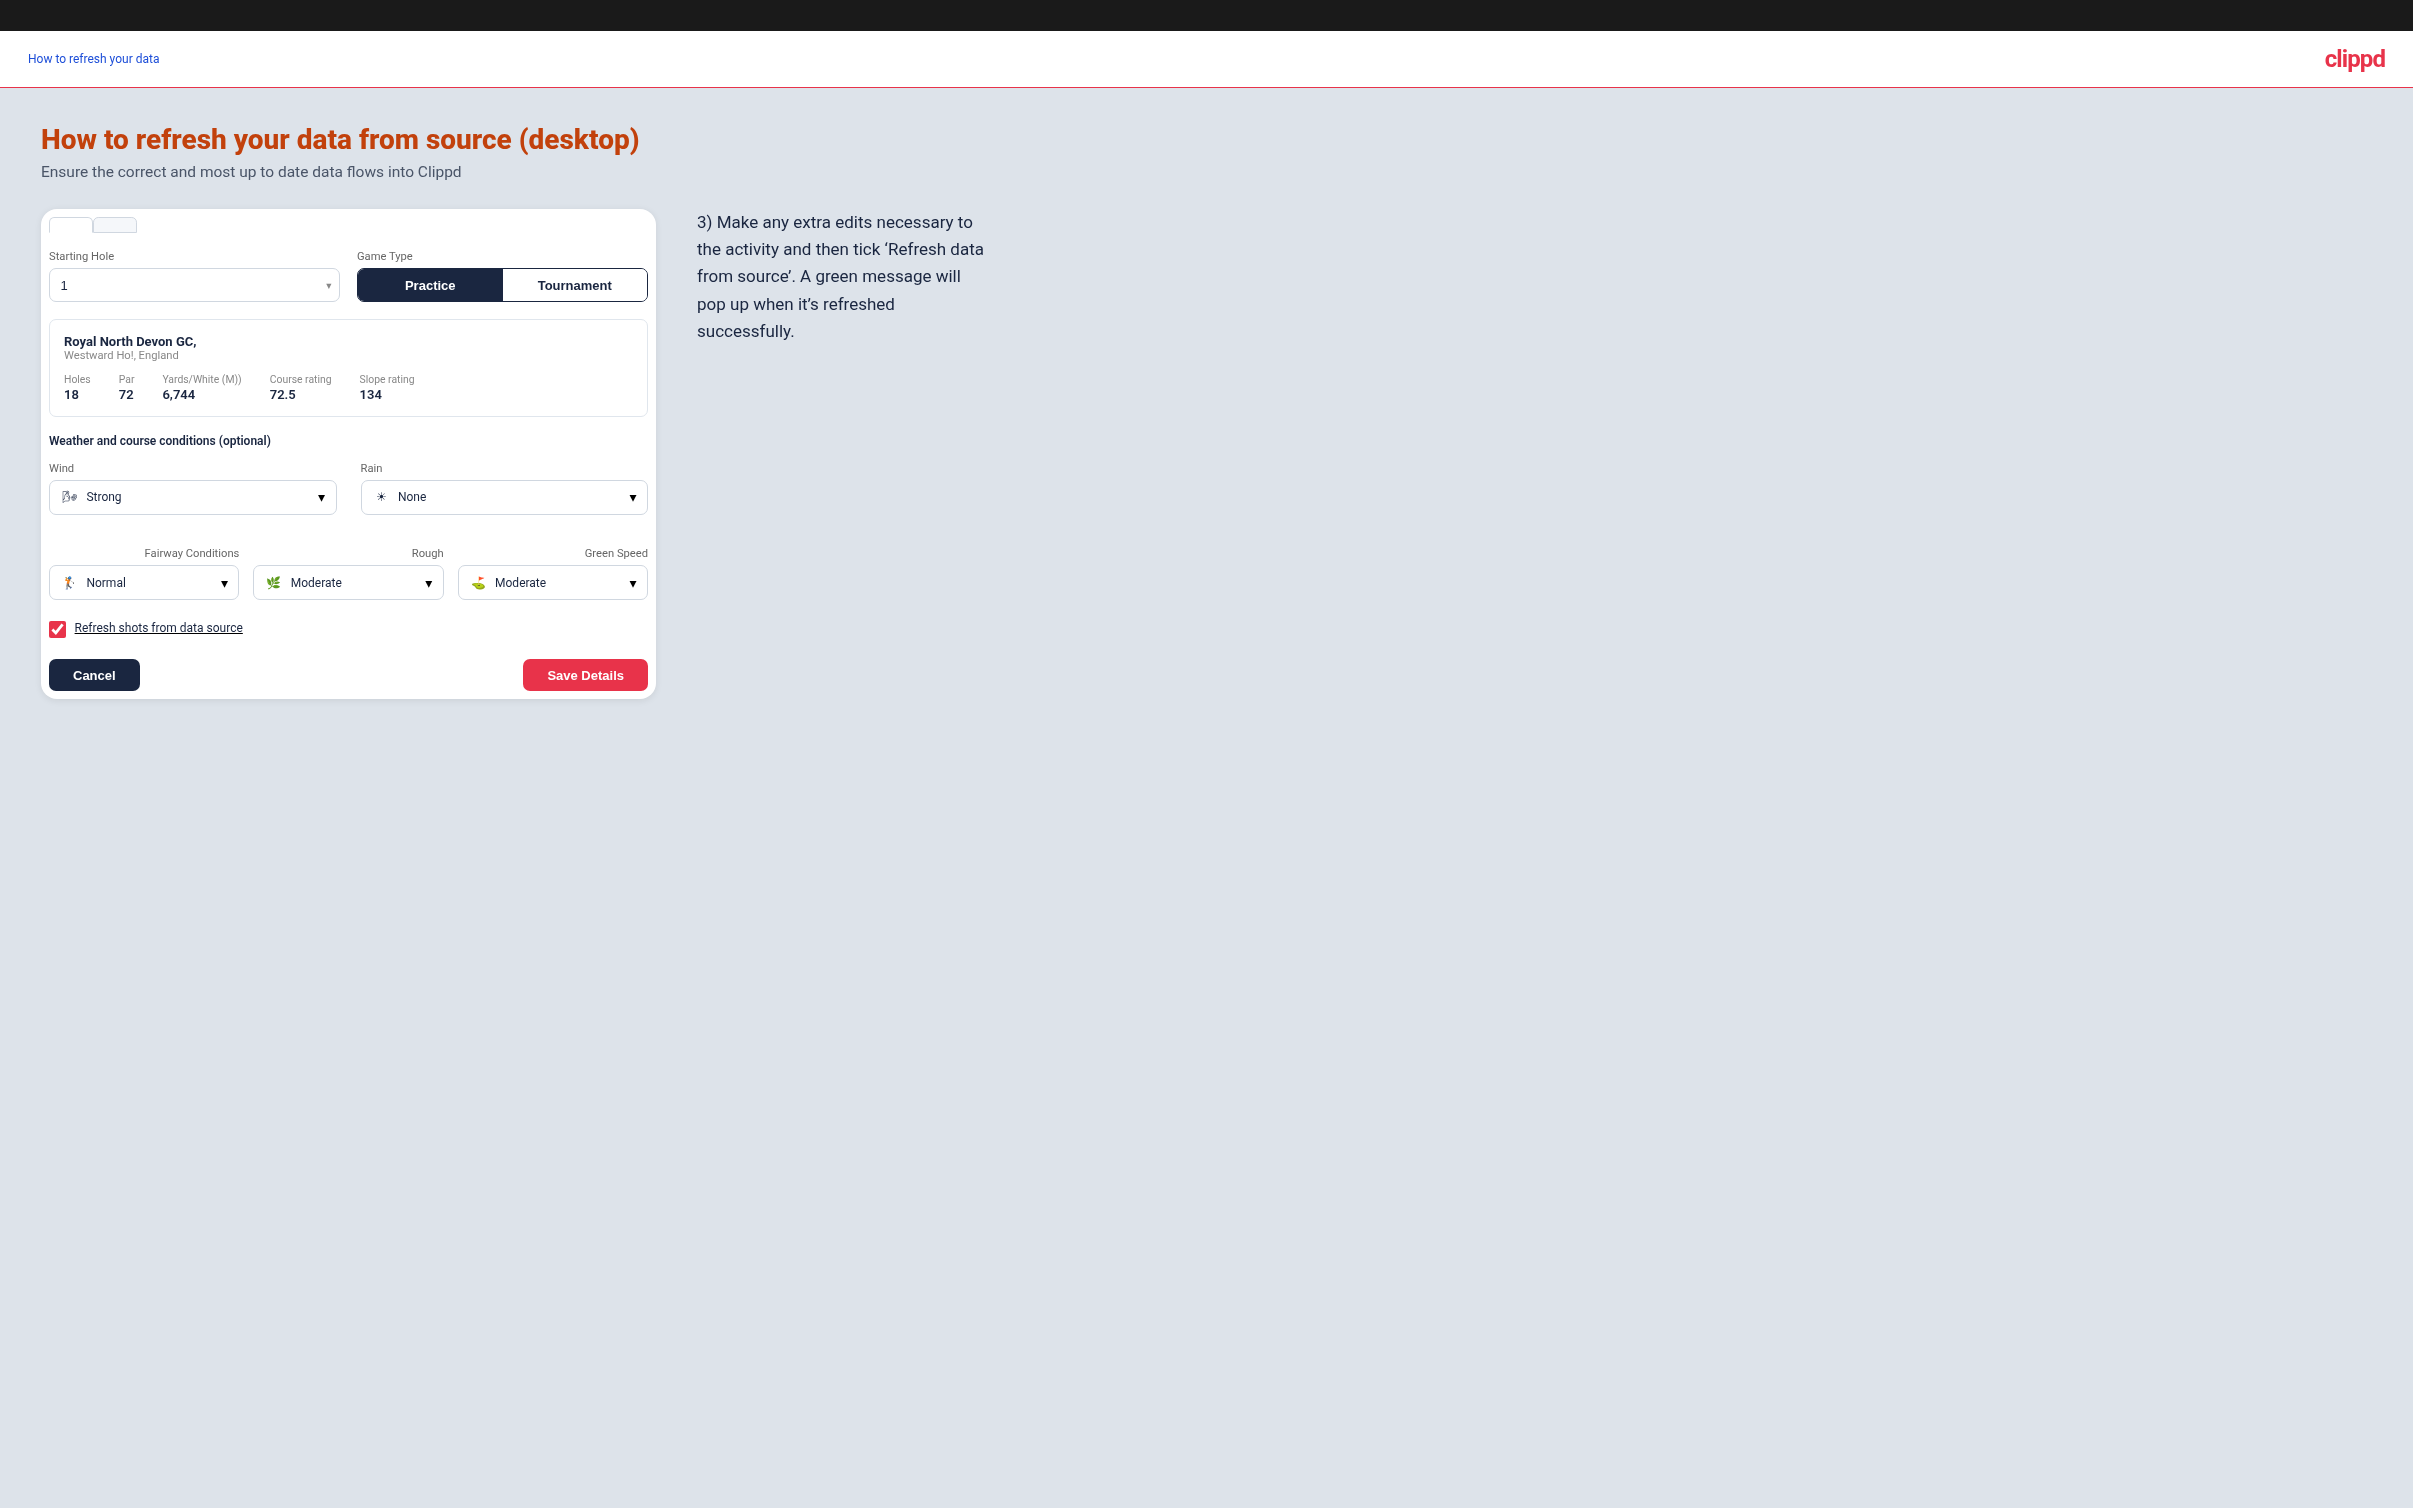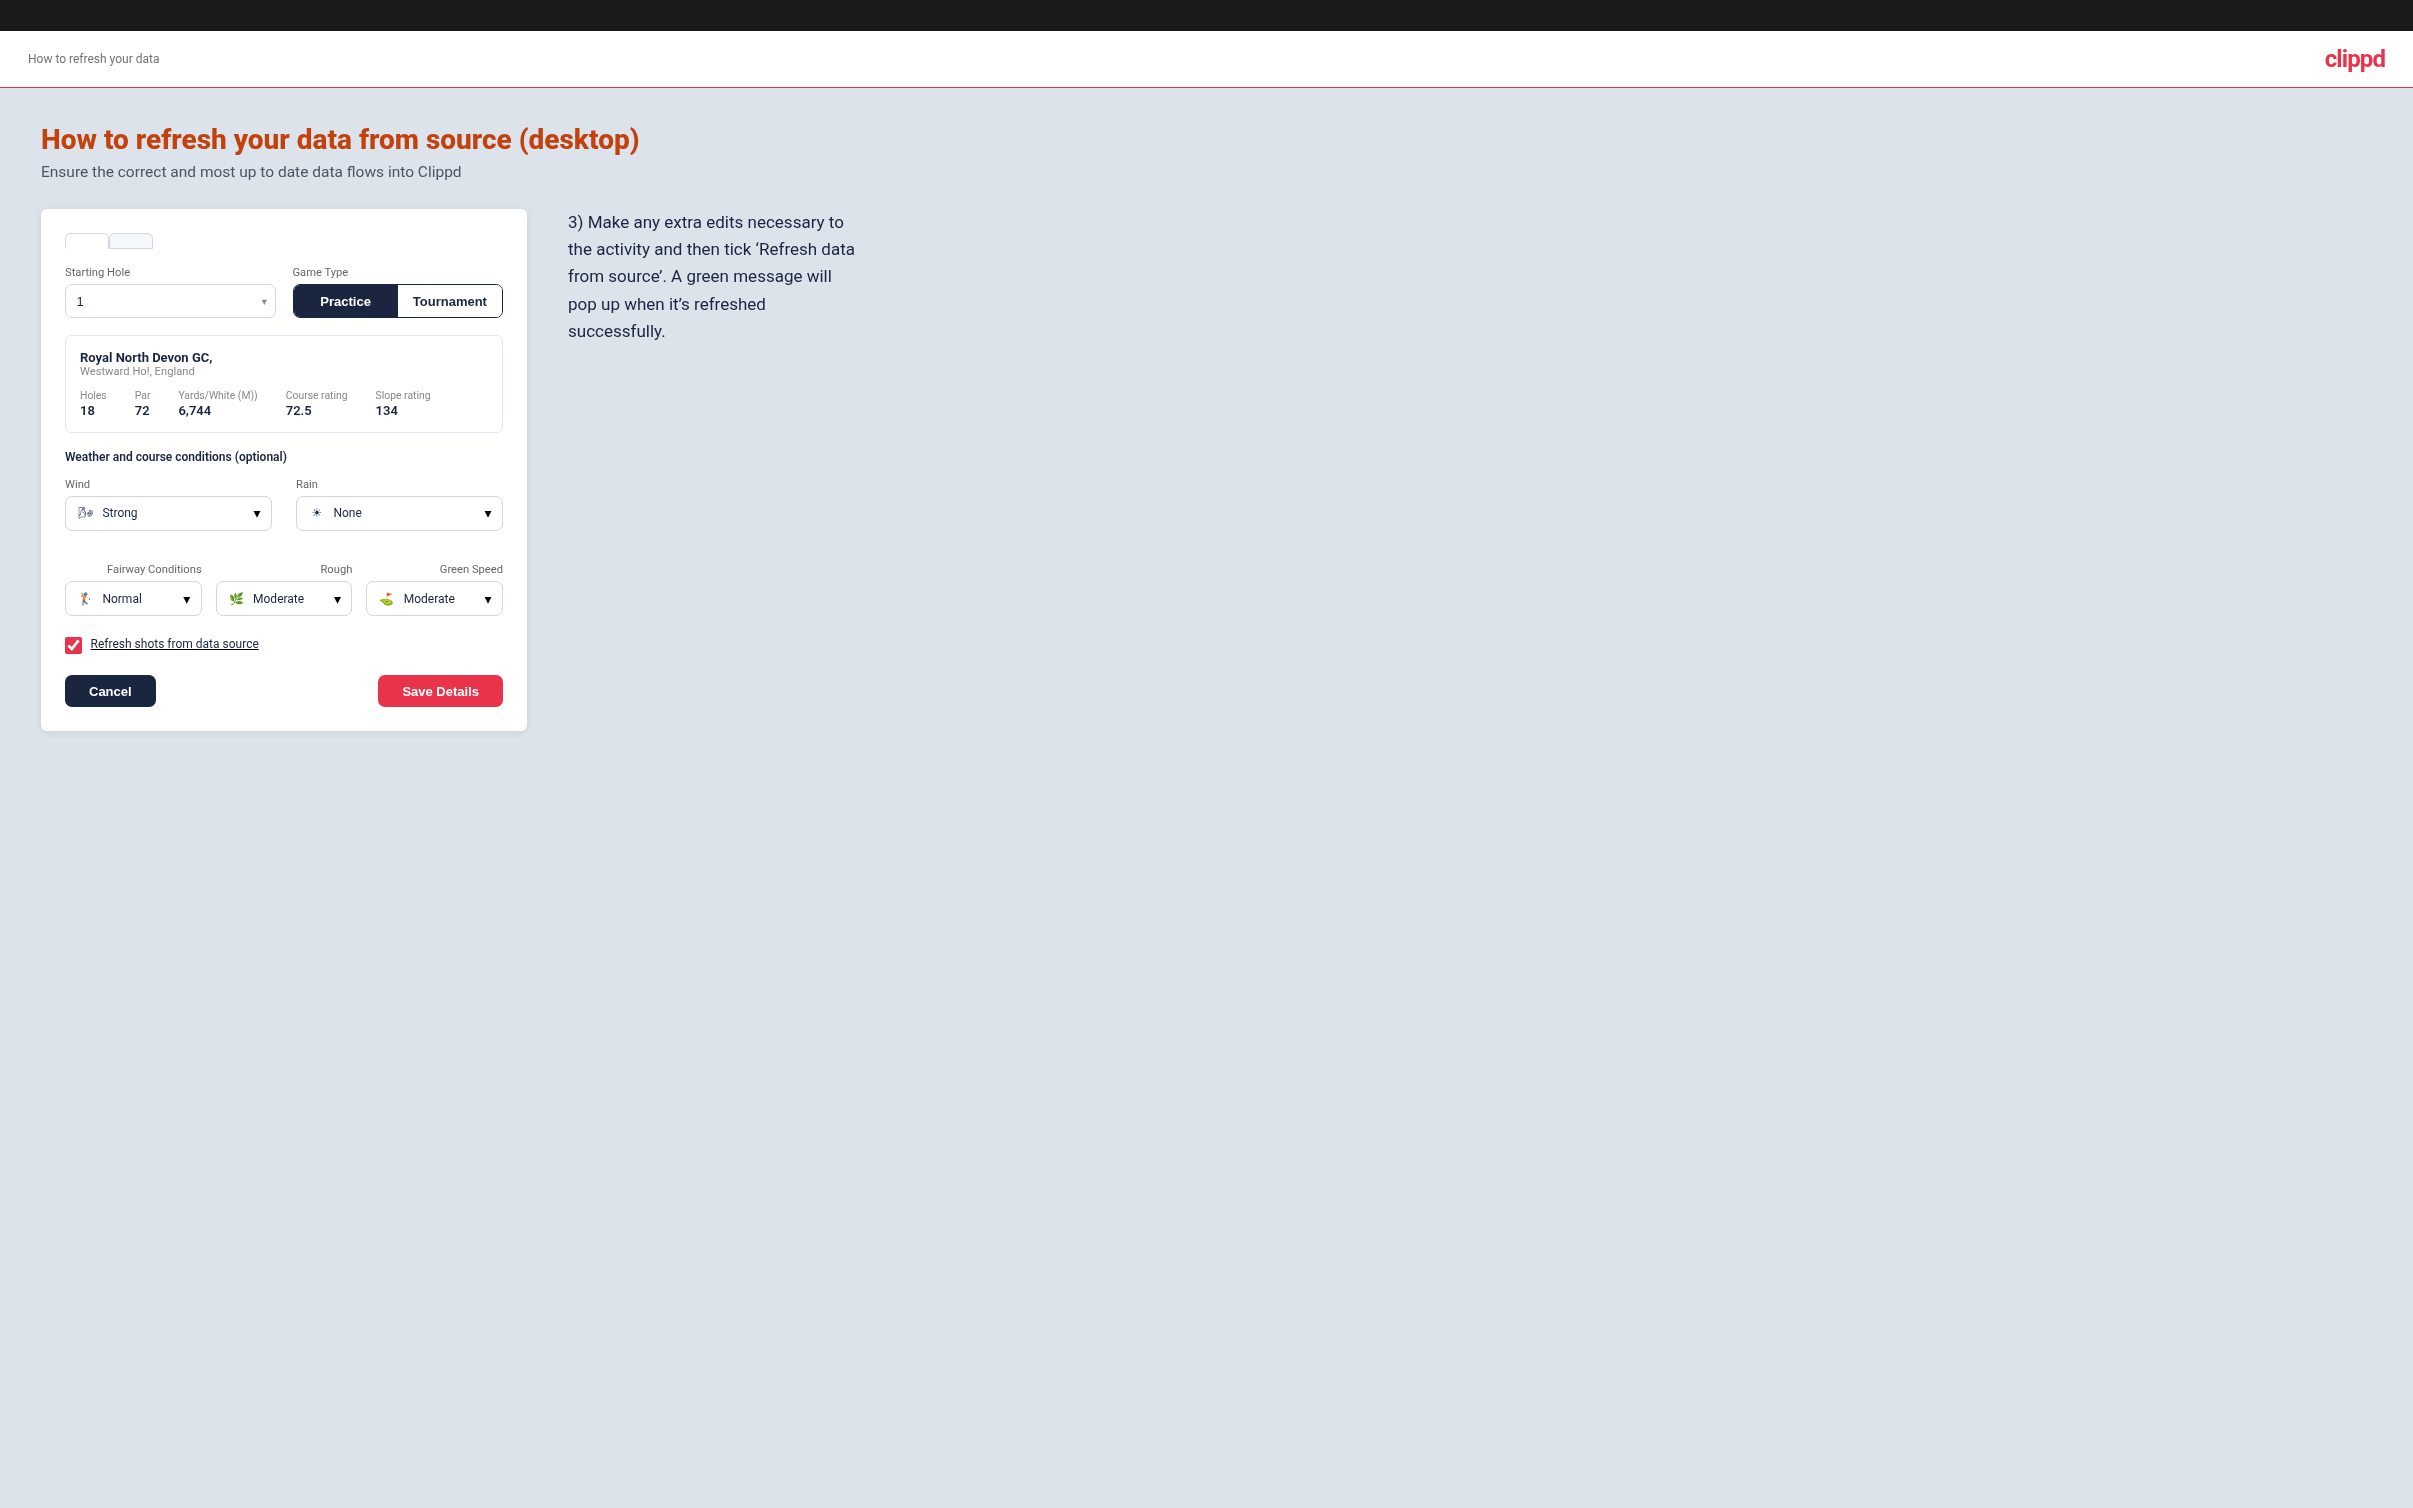--- a/index.html
+++ b/index.html
@@ -18,21 +18,21 @@
     .header {
       background: #fff;
       padding: 14px 28px;
       display: flex;
       align-items: center;
       justify-content: space-between;
       border-bottom: 1.7px solid #e8334a;
     }
     .header-title {
       font-size: 12px;
-      color: #737373;
+      color: #1d4ed8;
     }
     .logo {
       font-size: 24px;
       font-weight: 700;
       color: #e8334a;
       letter-spacing: -0.9px;
     }
     .main-content {
       background: #dde3ea;
       padding: 35px 41px;
@@ -49,23 +49,23 @@
       color: #4a5568;
       margin-bottom: 28px;
     }
     .content-area {
       display: flex;
       gap: 41px;
       align-items: flex-start;
     }
     .card {
       background: #fff;
-      border-radius: 6px;
-      padding: 24px;
-      width: 486px;
+      border-radius: 16px;
+      padding: 8px;
+      width: 615px;
       flex-shrink: 0;
       box-shadow: 0 1.7px 7px rgba(0,0,0,0.08);
     }
     .form-row {
       display: flex;
       gap: 17px;
       margin-bottom: 17px;
     }
     .form-group {
       flex: 1;

